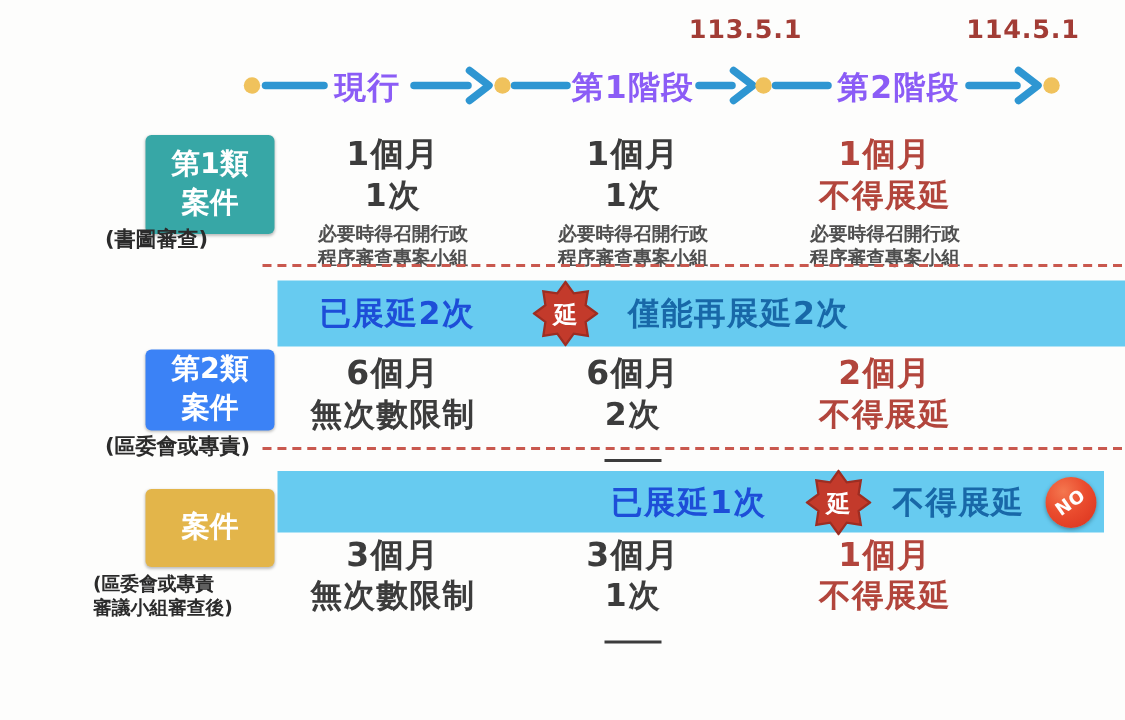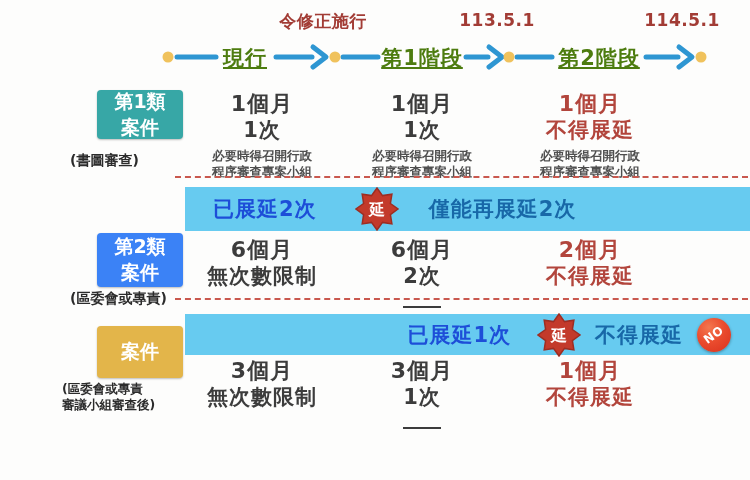--- a/index.html
+++ b/index.html
@@ -8,22 +8,22 @@
     font-family:"DejaVu Sans","Liberation Sans",sans-serif;
   }
   .abs{position:absolute;}
   
   .date-label{
     position:absolute;text-align:center;color:#a23c35;font-weight:bold;
     font-size:17px;letter-spacing:.5px;
   }
   
   .stage-label{
-    position:absolute;top:44px;text-align:center;color:#4d7c0f;font-weight:bold;
-    font-size:21px;letter-spacing:1px;text-decoration:underline;
+    position:absolute;top:44px;text-align:center;color:#8b5cf6;font-weight:bold;
+    font-size:21px;letter-spacing:1px;
   }
   
   .cat-box{
     position:absolute;width:86px;border-radius:4px;color:#fff;font-weight:bold;
     font-size:19px;text-align:center;line-height:1.35;display:flex;flex-direction:column;
     justify-content:center;box-shadow:0 1px 2px rgba(0,0,0,.25);
   }
   .cat-sub{
     position:absolute;text-align:left;color:#2b2b2b;font-weight:bold;font-size:14px;line-height:1.25;
   }
@@ -56,21 +56,20 @@
   .cell .times{font-weight:bold;font-size:21px;line-height:26px;letter-spacing:1px;}
   .cell .note{font-weight:bold;font-size:12.5px;line-height:16px;color:#4f4f4f;margin-top:5px;}
   .cell.red .dur,.cell.red .times{color:#b2453c;}
   .u{display:inline-block;border-bottom:2.5px solid currentColor;padding-bottom:17px;}
 </style>
 </head>
 <body>
 
 <div class="canvas">
 
-  <div class="date-label" style="left:248px;top:10px;width:150px">令修正施行</div>
   <div class="date-label" style="left:447px;top:10px;width:100px">113.5.1</div>
   <div class="date-label" style="left:632px;top:10px;width:100px">114.5.1</div>
 
   <svg class="abs" style="left:160px;top:42px" width="560" height="30" viewBox="0 0 560 30">
     <g stroke="#2e96d2" stroke-width="5" stroke-linecap="round" stroke-linejoin="round" fill="none">
       <line x1="17" y1="15" x2="56" y2="15"></line>
       <line x1="116" y1="15" x2="152" y2="15"></line>
       <path d="M153 5 L166 15 L153 25"></path>
       <line x1="183" y1="15" x2="218" y2="15"></line>
       <line x1="306" y1="15" x2="328" y2="15"></line>
@@ -83,21 +82,21 @@
       <circle cx="8" cy="15" r="5.5"></circle>
       <circle cx="175" cy="15" r="5.5"></circle>
       <circle cx="349" cy="15" r="5.5"></circle>
       <circle cx="541" cy="15" r="5.5"></circle>
     </g>
   </svg>
   <div class="stage-label" style="left:195px;width:100px">現行</div>
   <div class="stage-label" style="left:347px;width:150px">第1階段</div>
   <div class="stage-label" style="left:524px;width:150px">第2階段</div>
 
-  <div class="cat-box" style="left:97px;top:90px;height:49px;background:#37a7a6">
+  <div class="cat-box" style="left:97px;top:90px;height:66px;background:#37a7a6">
     <span>第1類</span>
     <span>案件</span>
   </div>
   <div class="cat-sub" style="left:70px;top:152px;width:140px">(書圖審查)</div>
 
   <div class="cell" style="left:187px;top:91px">
     <div class="dur">1個月</div>
     <div class="times">1次</div>
     <div class="note">
       <span>必要時得召開行政</span><br>
@@ -122,21 +121,21 @@
   </div>
 
   <div class="dash" style="top:176px"></div>
 
   <div class="banner" style="top:187px;height:44px;padding-left:28px">
     <span class="bar-red">已展延2次</span>
     <svg class="star-badge" style="margin-left:38px" viewBox="0 0 44 44">
       <polygon points="43,22 35.4,27.6 36.9,36.9 27.5,35.4 22,43 16.5,35.4 7.2,36.9 8.6,27.6 1,22 8.6,16.5 7.2,7.2 16.5,8.6 22,1 27.5,8.6 36.9,7.2 35.4,16.5" fill="#c33a2b" stroke="#9d2d22" stroke-width="1.5"></polygon>
       <text x="22" y="28" text-anchor="middle" font-size="16" font-weight="bold" fill="#ffffff">延</text>
     </svg>
-    <span class="bar-blue" style="margin-left:30px">僅能再展延2次</span>
+    <span class="bar-blue" style="margin-left:20px">僅能再展延2次</span>
   </div>
 
   <div class="cat-box" style="left:97px;top:233px;height:54px;background:#3b82f6">
     <span>第2類</span>
     <span>案件</span>
   </div>
   <div class="cat-sub" style="left:70px;top:290px;width:140px">(區委會或專責)</div>
 
   <div class="cell" style="left:187px;top:237px">
     <div class="dur">6個月</div>
@@ -146,21 +145,21 @@
     <div class="dur">6個月</div>
     <div class="times"><span class="u">2次</span></div>
   </div>
   <div class="cell red" style="left:515px;top:237px">
     <div class="dur">2個月</div>
     <div class="times">不得展延</div>
   </div>
 
   <div class="dash" style="top:298px"></div>
 
-  <div class="banner" style="top:314px;height:41px;justify-content:flex-end;padding-right:19px">
+  <div class="banner" style="top:314px;height:41px;justify-content:flex-end;padding-right:5px">
     <span class="bar-red">已展延1次</span>
     <svg class="star-badge" style="margin-left:26px" viewBox="0 0 44 44">
       <polygon points="43,22 35.4,27.6 36.9,36.9 27.5,35.4 22,43 16.5,35.4 7.2,36.9 8.6,27.6 1,22 8.6,16.5 7.2,7.2 16.5,8.6 22,1 27.5,8.6 36.9,7.2 35.4,16.5" fill="#c33a2b" stroke="#9d2d22" stroke-width="1.5"></polygon>
       <text x="22" y="28" text-anchor="middle" font-size="16" font-weight="bold" fill="#ffffff">延</text>
     </svg>
     <span class="bar-blue" style="margin-left:14px">不得展延</span>
     <span class="no-badge" style="margin-left:14px">
       <span>NO</span>
     </span>
   </div>

